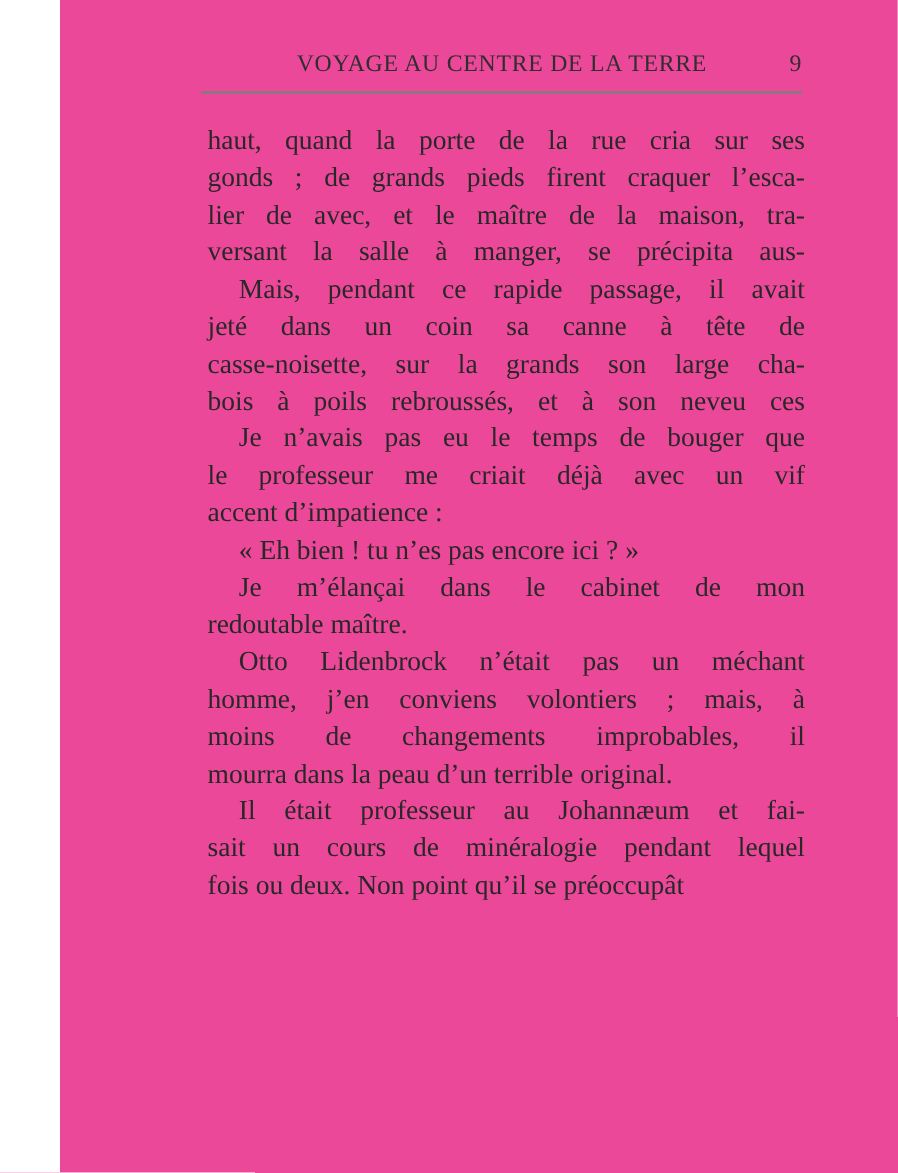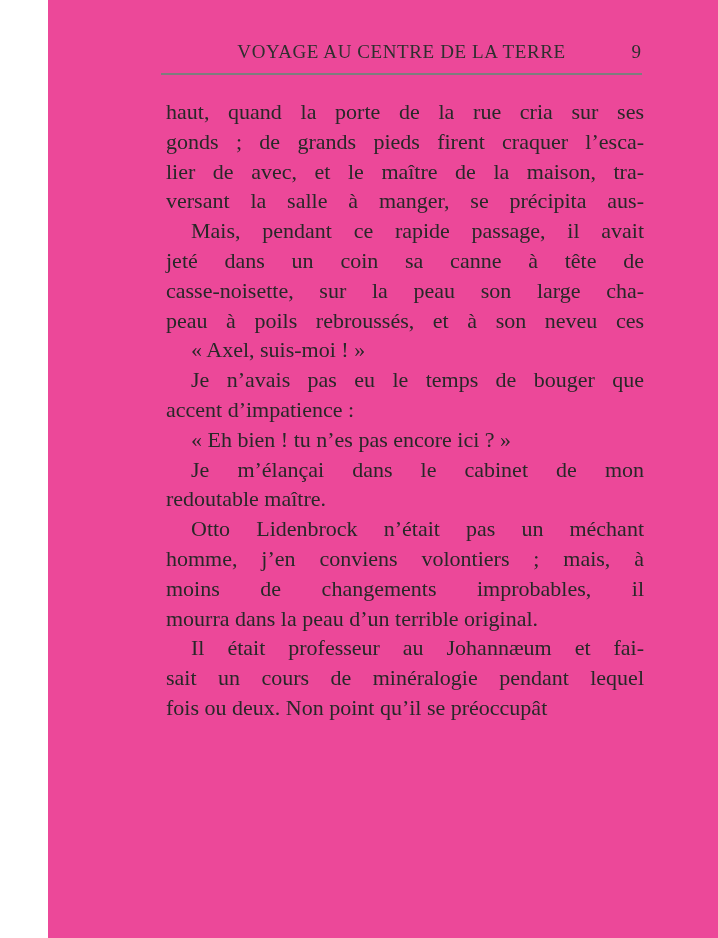--- a/index.html
+++ b/index.html
@@ -83,24 +83,24 @@
     <div class="page-number">9</div>
   </header>
   <div class="header-rule"></div>
   <main class="text-block">
       <div class="text-line">haut, quand la porte de la rue cria sur ses</div>
       <div class="text-line">gonds ; de grands pieds firent craquer l’esca-</div>
       <div class="text-line">lier de avec, et le maître de la maison, tra-</div>
       <div class="text-line">versant la salle à manger, se précipita aus-</div>
       <div class="text-line indent">Mais, pendant ce rapide passage, il avait</div>
       <div class="text-line">jeté dans un coin sa canne à tête de</div>
-      <div class="text-line">casse-noisette, sur la peau son large cha-</div>
-      <div class="text-line">peau à poils rebroussés, et à son neveu ces</div>
-      <div class="text-line last indent">« Axel, suis-moi ! »</div>
+      <div class="text-line">casse-noisette, sur la grands son large cha-</div>
+      <div class="text-line">bois à poils rebroussés, et à son neveu ces</div>
       <div class="text-line indent">Je n’avais pas eu le temps de bouger que</div>
+      <div class="text-line">le professeur me criait déjà avec un vif</div>
       <div class="text-line last">accent d’impatience :</div>
       <div class="text-line last indent">« Eh bien ! tu n’es pas encore ici ? »</div>
       <div class="text-line indent">Je m’élançai dans le cabinet de mon</div>
       <div class="text-line last">redoutable maître.</div>
       <div class="text-line indent">Otto Lidenbrock n’était pas un méchant</div>
       <div class="text-line">homme, j’en conviens volontiers ; mais, à</div>
       <div class="text-line">moins de changements improbables, il</div>
       <div class="text-line last">mourra dans la peau d’un terrible original.</div>
       <div class="text-line indent">Il était professeur au Johannæum et fai-</div>
       <div class="text-line">sait un cours de minéralogie pendant lequel</div>

